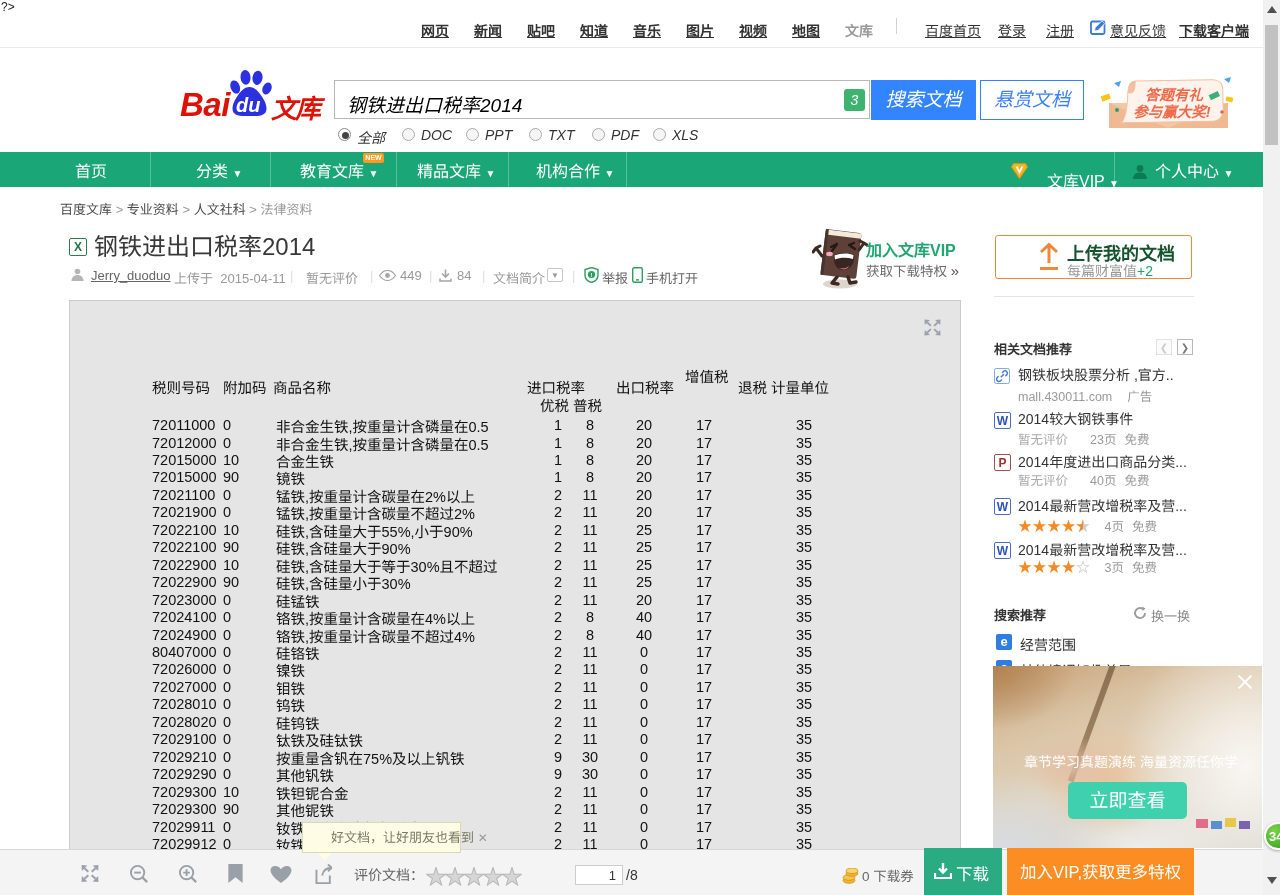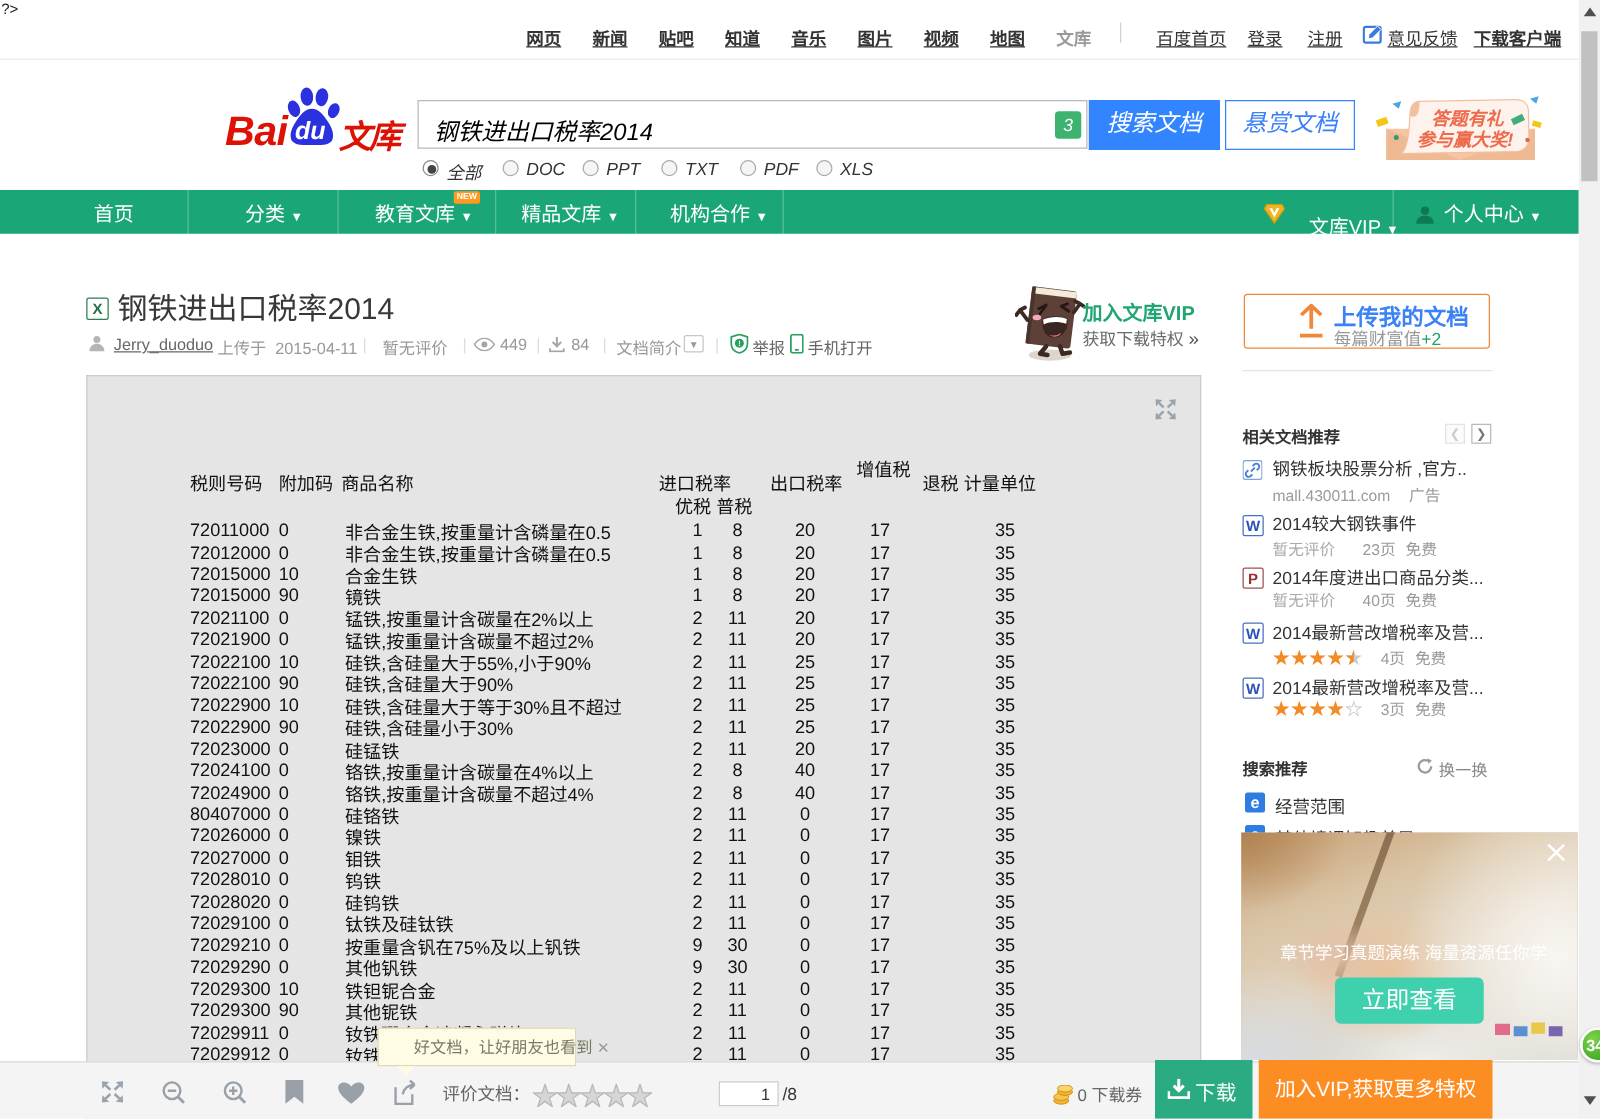--- a/index.html
+++ b/index.html
@@ -116,20 +116,21 @@
       </svg>
     <div class="abs" style="left:1033px;top:16px;margin-left:14px;">文库VIP <span style="font-size:10px;">▼</span></div>
     <div class="abs" style="left:1114px;top:0;width:1px;height:35px;background:rgba(255,255,255,0.28);"></div>
     <svg class="abs" style="left:1131px;top:11px;" width="18" height="18" viewBox="0 0 18 18">
         <circle cx="9" cy="5.5" r="3.4" fill="#0e7a52"></circle>
         <path d="M2 16 C2 11.5 5 9.5 9 9.5 C13 9.5 16 11.5 16 16 Z" fill="#0e7a52"></path>
       </svg>
     <div class="abs" style="left:1155px;top:6px;">个人中心 <span style="font-size:10px;">▼</span></div>
   </div>
 
+  <div class="abs" style="left:60px;top:199px;font-size:13px;color:#494949;">百度文库 <span style="color:#999;">&gt;</span> 专业资料 <span style="color:#999;">&gt;</span> 人文社科 <span style="color:#999;">&gt;</span> <span style="color:#999;">法律资料</span></div>
 
   <div class="abs" style="left:69px;top:238px;width:18px;height:18px;border:1px solid #2e7d4f;border-radius:2px;background:#fff;color:#217346;font-weight:bold;font-size:12px;text-align:center;line-height:16px;">X</div>
   <div class="abs" style="left:94px;top:227px;font-size:24px;color:#383838;">钢铁进出口税率2014</div>
 
   <div class="abs" style="left:68px;top:266px;width:700px;height:18px;font-size:13px;color:#999;">
     <svg class="abs" style="left:2px;top:1px;" width="15" height="15" viewBox="0 0 15 15">
         <circle cx="7.5" cy="4.5" r="2.8" fill="#b5b5b5"></circle>
         <path d="M1.5 14 C1.5 10 4.5 8 7.5 8 C10.5 8 13.5 10 13.5 14 Z" fill="#b5b5b5"></path>
       </svg>
     <span class="abs" style="left:23px;top:2px;color:#666;text-decoration:underline;">Jerry_duoduo</span>
@@ -187,21 +188,21 @@
     </svg>
   </div>
   <div class="abs" style="left:866px;top:237px;font-size:16px;font-weight:bold;color:#21a571;">加入文库VIP</div>
   <div class="abs" style="left:866px;top:260px;font-size:13.5px;color:#6b6b6b;">获取下载特权 <span style="color:#555;font-size:15px;">»</span></div>
 
   <div class="abs" style="left:995px;top:235px;width:197px;height:44px;border:1px solid #f0883a;border-radius:3px;background:#fff;">
     <svg class="abs" style="left:40px;top:7px;" width="26" height="30" viewBox="0 0 26 30">
         <path d="M13 2 L13 20 M5 9 L13 1.5 L21 9" stroke="#f0883a" stroke-width="3" fill="none"></path>
         <rect x="4" y="24" width="18" height="3" fill="#f0883a"></rect>
       </svg>
-    <div class="abs" style="left:71px;top:3px;font-size:18px;font-weight:bold;color:#3b82f6;">上传我的文档</div>
+    <div class="abs" style="left:71px;top:3px;font-size:18px;font-weight:bold;color:#14532d;">上传我的文档</div>
     <div class="abs" style="left:71px;top:24px;font-size:14px;color:#999;">每篇财富值<span style="color:#1ca26b;">+2</span></div>
   </div>
 
   <div class="abs" id="viewer" style="left:69px;top:300px;width:892px;height:595px;border:1px solid #ccc;border-bottom:none;background:#e5e5e5;">
     <svg class="abs" style="left:853px;top:17px;" width="19" height="19" viewBox="0 0 20 19">
         <g stroke="#9aa3ad" stroke-width="2" fill="#9aa3ad">
           <path d="M8.3 7.8 L4.5 4.2" fill="none"></path>
           <path d="M1.5 1 L7.3 1.6 L1.9 6.9 Z" stroke="none"></path>
           <path d="M11.7 7.8 L15.5 4.2" fill="none"></path>
           <path d="M18.5 1 L12.7 1.6 L18.1 6.9 Z" stroke="none"></path>

